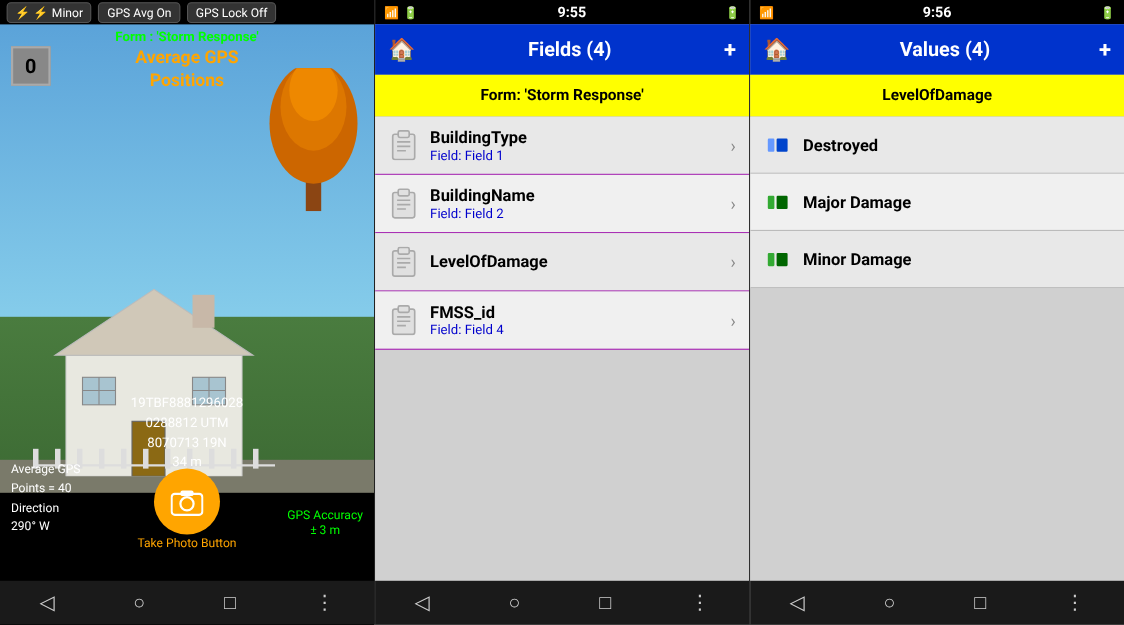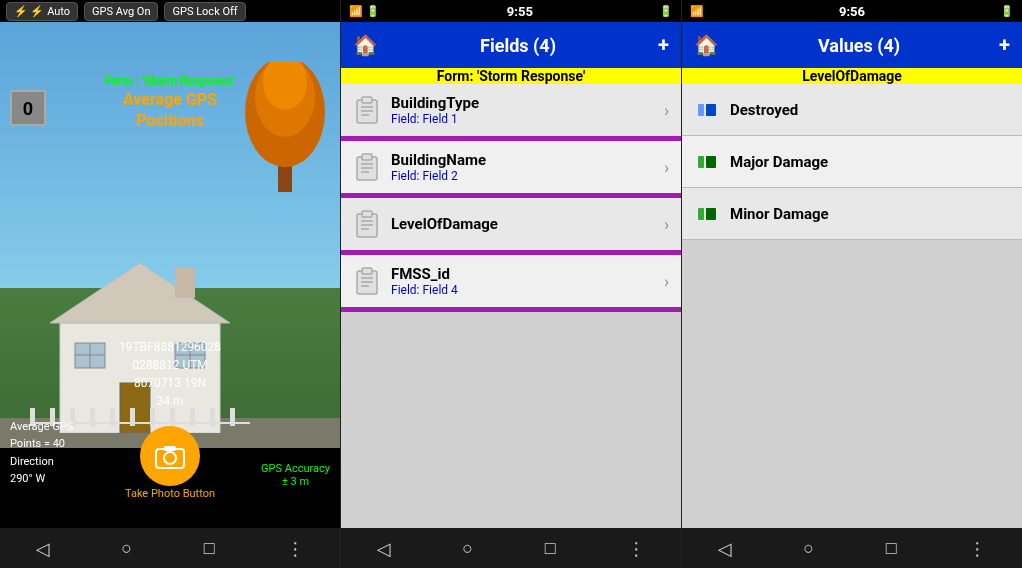--- a/index.html
+++ b/index.html
@@ -47,21 +47,21 @@
     .p1-btn .lightning { color: #FFD700; }
 
     .p1-content {
       flex: 1;
       position: relative;
       overflow: hidden;
     }
 
     .p1-overlay {
       position: absolute;
-      top: 0; left: 0; right: 0; bottom: 0; margin-top: 48px;
+      top: 0; left: 0; right: 0; bottom: 0;
     }
 
     .form-label-top {
       position: absolute;
       top: 4px;
       left: 50%;
       transform: translateX(-50%);
       color: #00FF00;
       font-size: 12px;
       font-weight: bold;
@@ -92,21 +92,21 @@
       display: flex;
       align-items: center;
       justify-content: center;
       color: #000;
       font-size: 18px;
       font-weight: bold;
     }
 
     .gps-info {
       position: absolute;
-      bottom: 118px;
+      bottom: 99px;
       left: 50%;
       transform: translateX(-50%);
       text-align: center;
       color: #fff;
       font-size: 12px;
       line-height: 1.5;
     }
 
     .p1-bottom-bar {
       position: absolute;
@@ -202,35 +202,35 @@
     }
 
     .home-icon-btn {
       color: #fff;
       font-size: 20px;
     }
 
     .form-name-bar {
       background: #FFFF00;
       text-align: center;
-      padding: 0;
+      padding: 11px;
       font-size: 14px;
       font-weight: bold;
       color: #000;
     }
 
     .fields-list {
       flex: 1;
       overflow-y: auto;
       background: #d0d0d0;
     }
 
     .field-item {
       background: #e8e8e8;
-      border-bottom: 5px solid #a21caf;
+      border-bottom: 1px solid #a21caf;
       display: flex;
       align-items: center;
       padding: 10px 12px;
       gap: 10px;
       min-height: 52px;
     }
 
     .field-item:nth-child(even) { background: #f0f0f0; }
 
     .field-icon {
@@ -320,21 +320,21 @@
     }
   </style>
 </head>
 <body>
 
 <div class="panel1">
 
   <div class="p1-statusbar">
     <div class="p1-btn">
       <span class="lightning">⚡</span>
-      <span>⚡ Auto</span>
+      <span>⚡ Minor</span>
     </div>
     <div class="p1-btn">
       <span>GPS Avg On</span>
     </div>
     <div class="p1-btn">
       <span>GPS Lock Off</span>
     </div>
   </div>
 
   <div class="p1-content">

